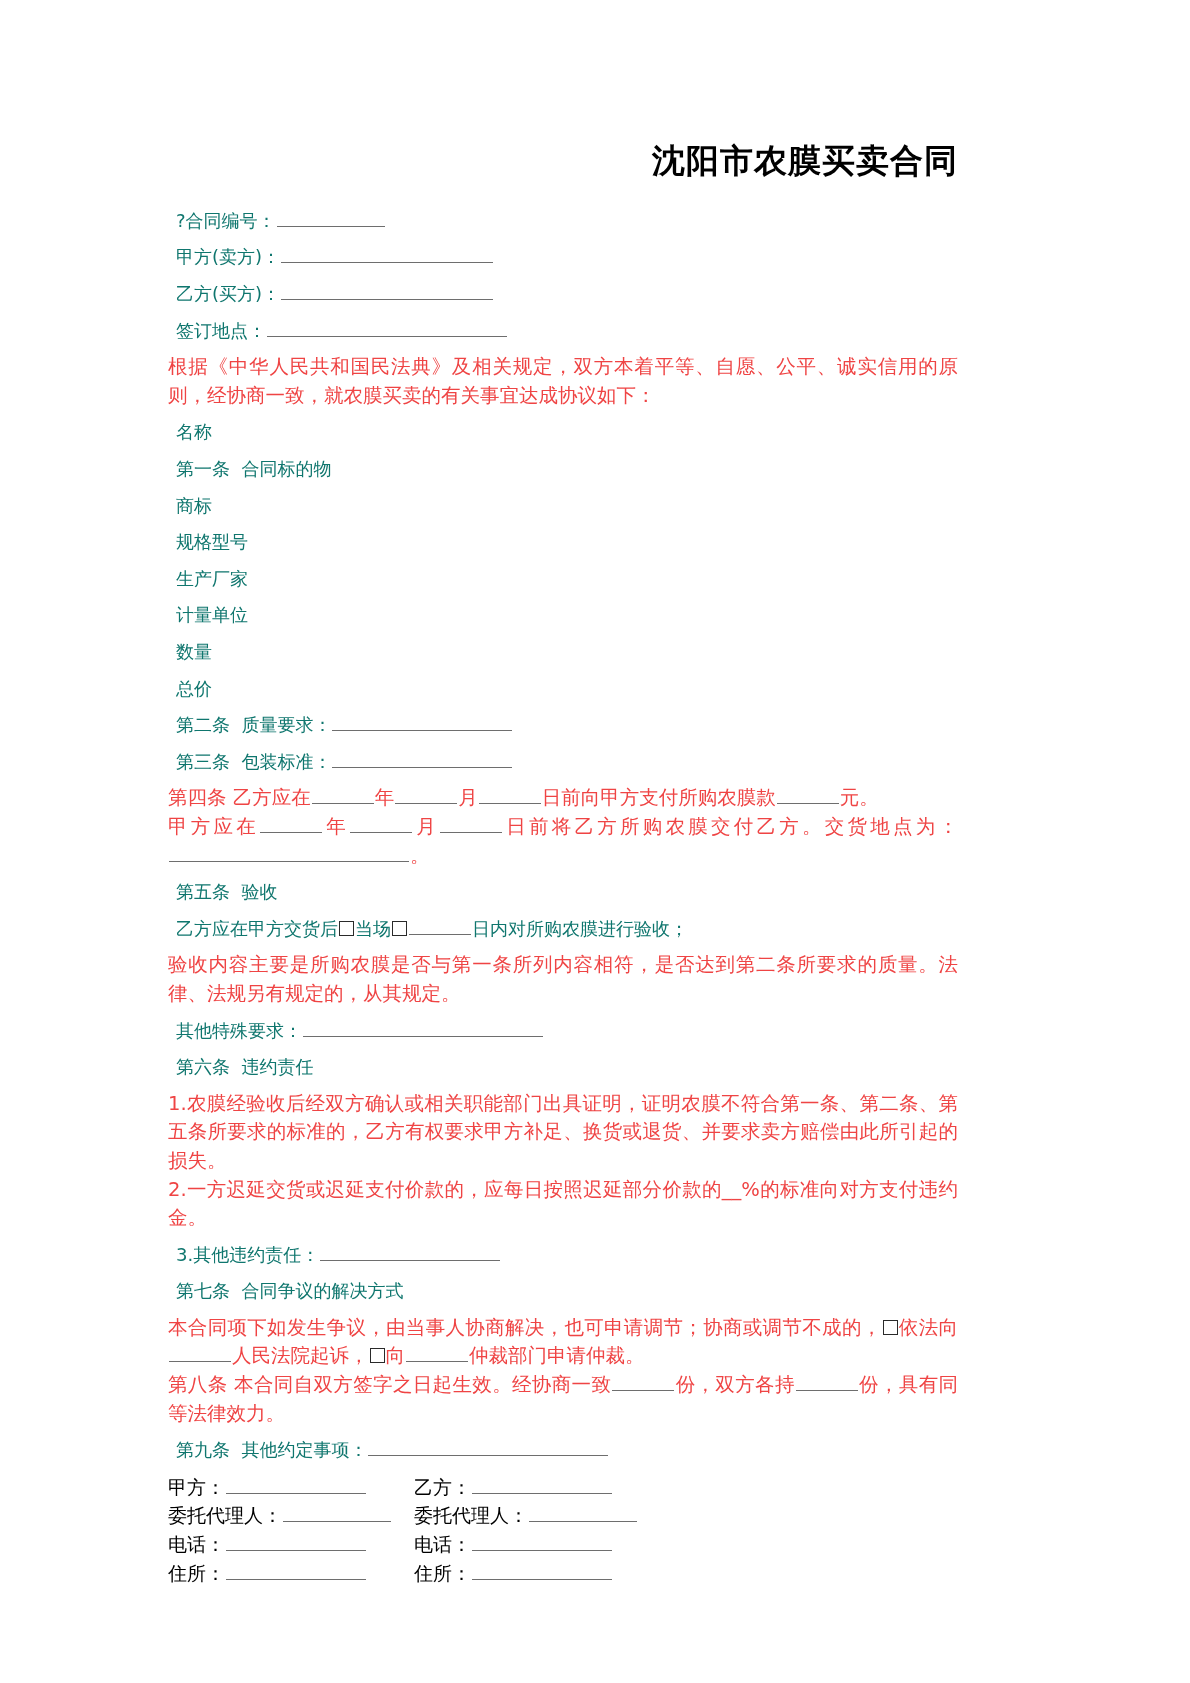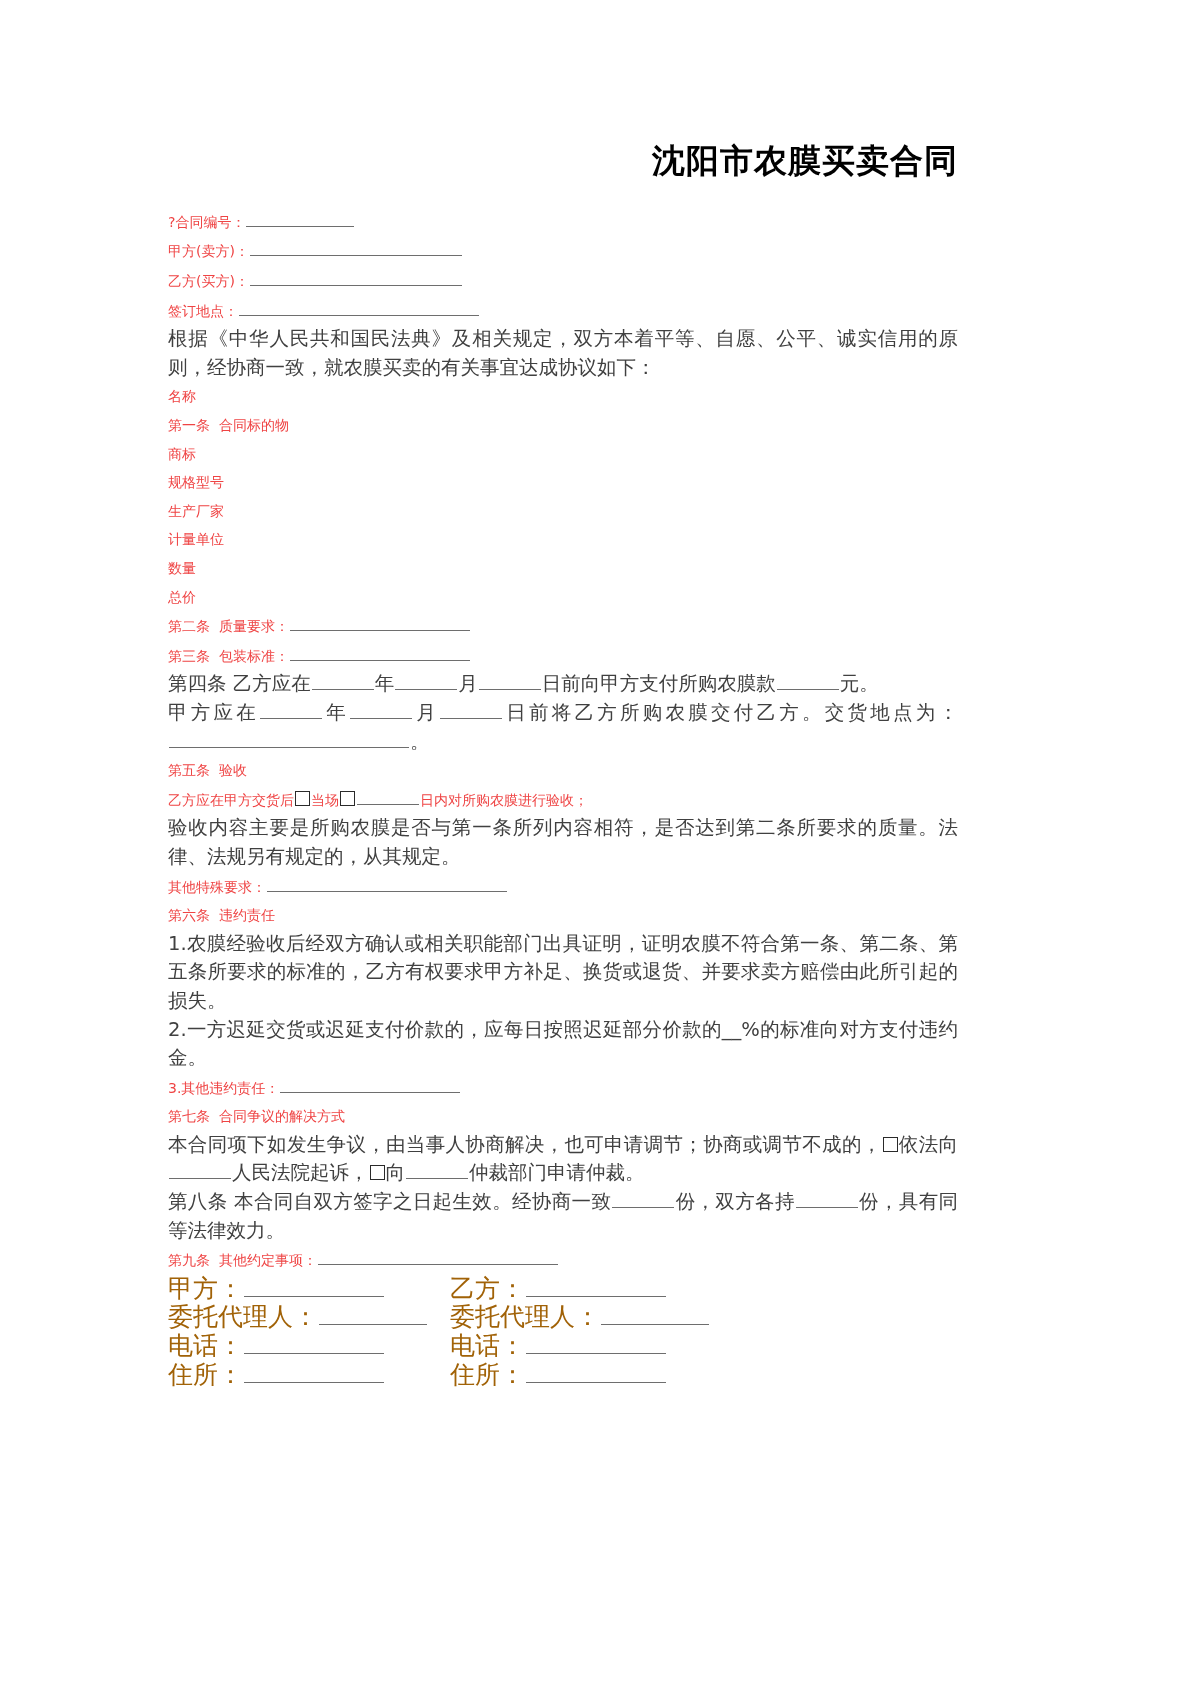--- a/index.html
+++ b/index.html
@@ -31,33 +31,33 @@
     font-size: 33px;
     font-weight: bold;
     text-align: right;
     letter-spacing: 1px;
     line-height: 1.3;
     margin: 0 0 24px 0;
     padding: 0;
     color: #000;
   }
   .line {
-    font-size: 14px;
+    font-size: 18px;
     line-height: 28.6px;
-    color: #ef4444;
+    color: #0f766e;
     white-space: pre-wrap;
     word-break: break-all;
-    margin: 0;
+    margin: 8px;
     text-align: justify;
     text-justify: inter-ideograph;
   }
   .para {
     font-size: 19.5px;
     line-height: 28.6px;
-    color: #404040;
+    color: #ef4444;
     margin: 0;
     text-align: justify;
     text-justify: inter-ideograph;
     word-break: break-all;
   }
   
   .blank {
     display: inline-block;
     border-bottom: 1px solid #6e6e6e;
     vertical-align: baseline;
@@ -77,23 +77,23 @@
     border: 1.2px solid #2a2a2a;
     vertical-align: -1px;
     margin: 0 1px;
     background: #fff;
   }
   .sig-table {
     margin-top: 0;
     border-collapse: collapse;
   }
   .sig-table td {
-    font-size: 25px;
+    font-size: 19px;
     line-height: 28.6px;
-    color: #a16207;
+    color: #000000;
     padding: 0 0 0 0;
     white-space: nowrap;
     vertical-align: top;
   }
   .sig-col-gap { width: 22px; }
 </style>
 </head>
 <body>
 
 <div class="page">

